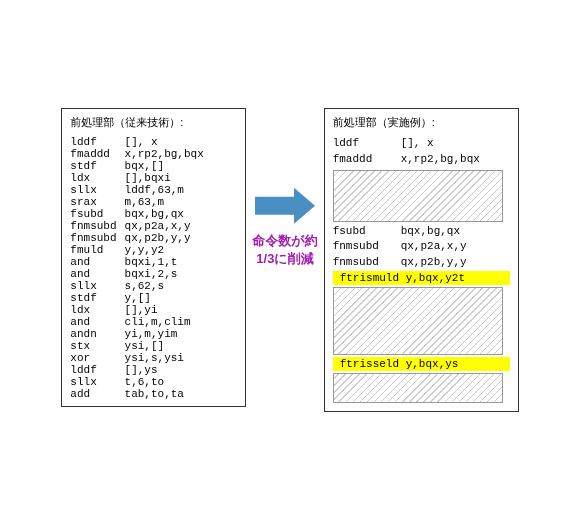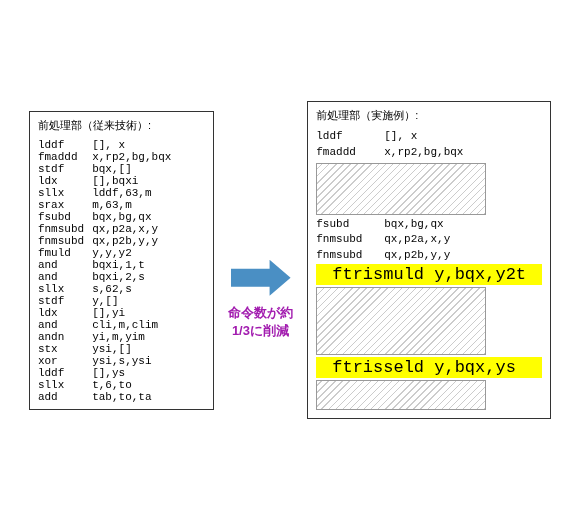--- a/index.html
+++ b/index.html
@@ -8,22 +8,21 @@
       height: 520px;
       background: #fff;
       font-family: 'Courier New', monospace;
       font-size: 11px;
       display: flex;
       align-items: center;
       justify-content: center;
     }
     .main-container {
       display: flex;
-      align-items: center;
-      gap: 8px;
+      align-items: flex-start;
       padding: 10px;
     }
     .panel {
       border: 1px solid #333;
       padding: 6px 8px;
       min-width: 185px;
     }
     .panel-title {
       font-size: 11px;
       margin-bottom: 6px;
@@ -87,22 +86,22 @@
       );
       border: 1px solid #999;
       width: 170px;
       margin: 2px 0;
     }
     .hatched-sm { height: 52px; }
     .hatched-md { height: 68px; }
     .hatched-xs { height: 30px; }
     .highlighted-row {
       background: #ffff00;
-      font-size: 17px;
-      padding: 1px 16px;
+      font-size: 11px;
+      padding: 1px 7px;
       white-space: nowrap;
     }
     .right-code-row {
       display: flex;
       gap: 8px;
       font-size: 11px;
       line-height: 1.45;
     }
     .right-op { min-width: 60px; }
     .right-args { }

